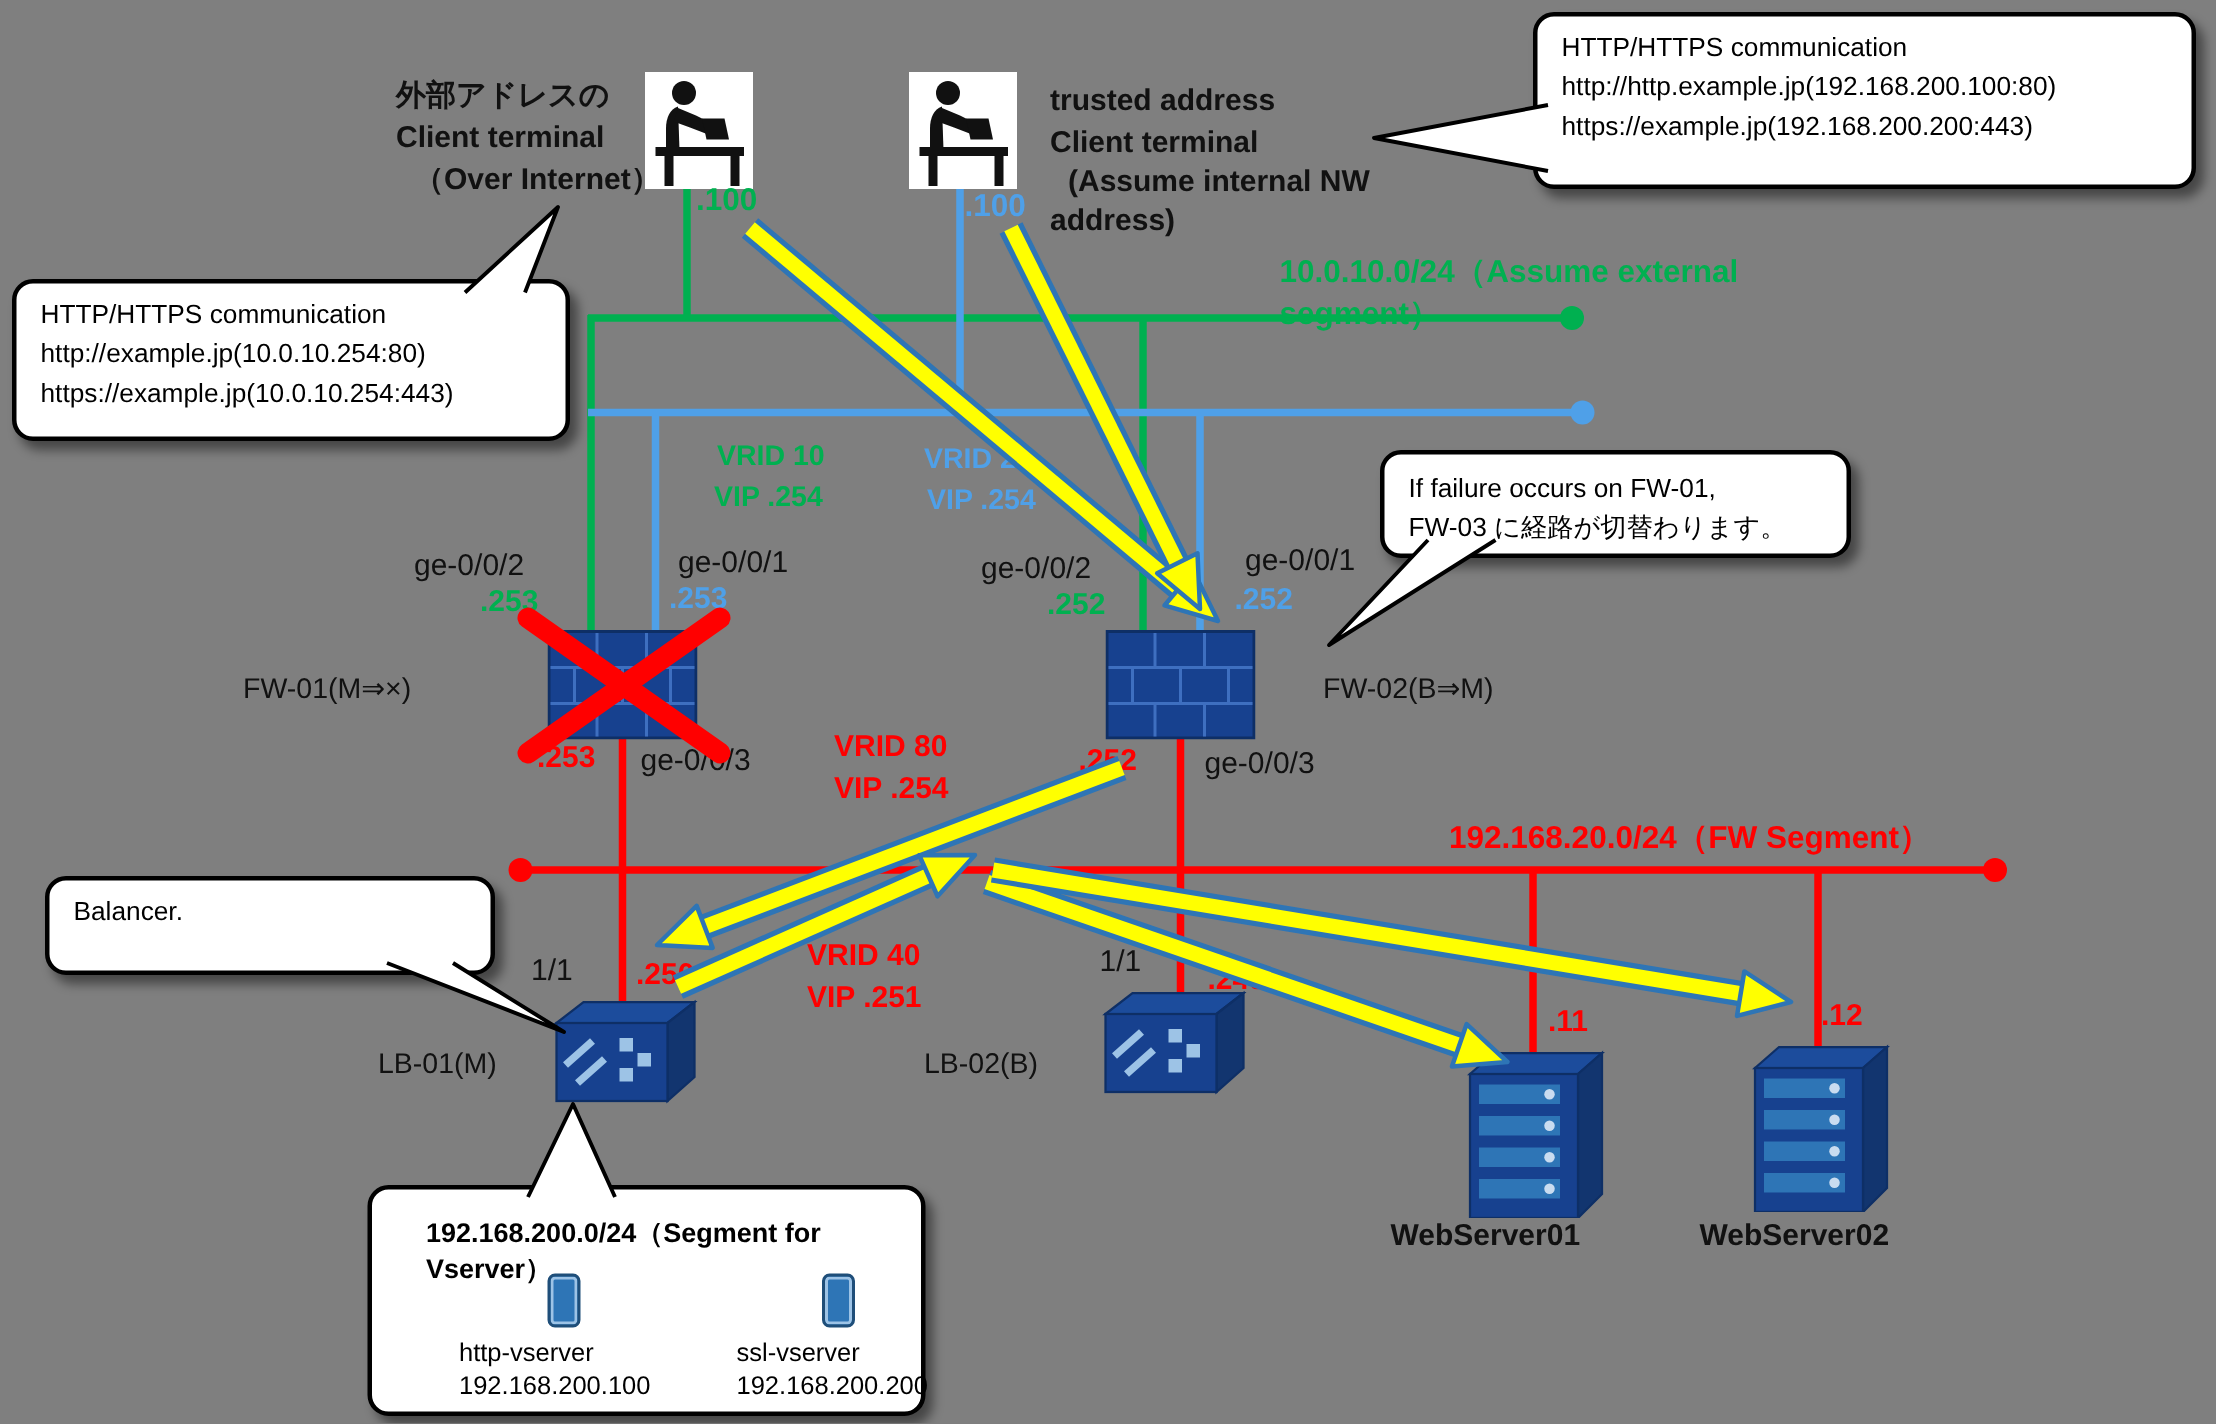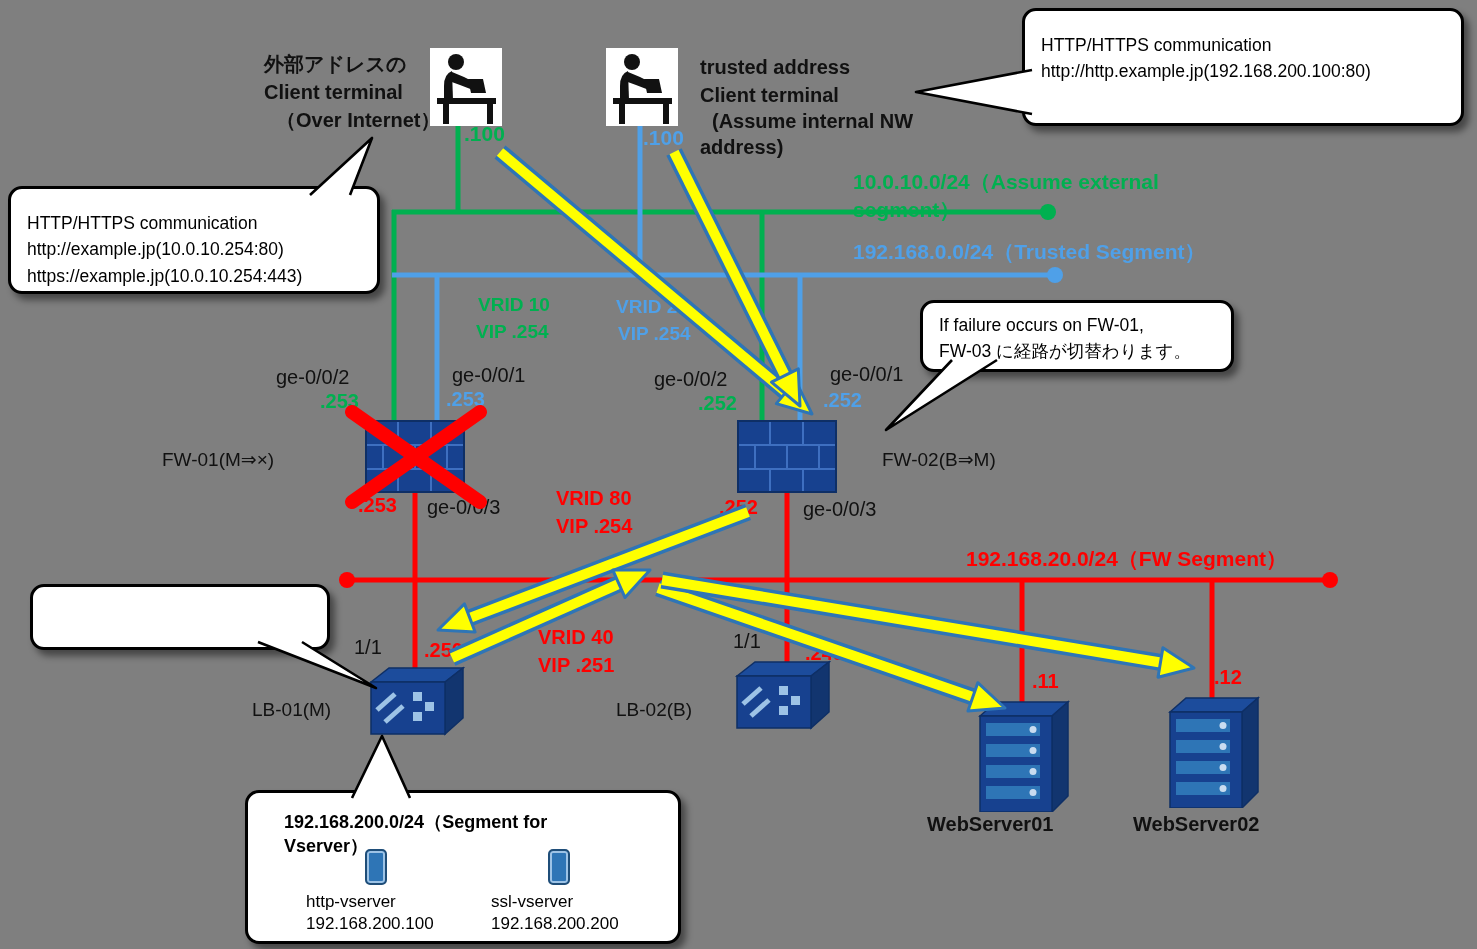--- a/index.html
+++ b/index.html
@@ -11,21 +11,21 @@
   .rg{font-weight:normal}
   .green{color:#00B050}
   .blue{color:#4FA0E8}
   .red{color:#FF0000}
   .f18{font-size:20px}
   .f20{font-size:20px}
   .f21{font-size:21px}
   .dev{position:absolute}
   .callout{position:absolute;background:#fff;border:3px solid #000;border-radius:14px;
            box-shadow:5px 6px 7px rgba(0,0,0,.45);color:#000;font-size:17.5px;line-height:1.5;
-           padding:21px 16px;z-index:20}
+           padding:7px 16px;z-index:20}
   .tail{position:absolute;z-index:21;overflow:visible}
   .tail path{fill:#fff;stroke:#000;stroke-width:2.6;stroke-linejoin:round}
   .vicon{position:absolute;width:22px;height:36px;background:#2E75B6;border:2px solid #1F4E79;
          border-radius:5px;box-shadow:inset 0 0 0 2px #9DC3E6}
   .vtitle{position:absolute;font-weight:bold;font-size:18px;white-space:nowrap}
   .vtext{position:absolute;font-size:17px;white-space:nowrap}
 </style>
 </head>
 <body>
 
@@ -92,21 +92,20 @@
   <div class="lbl f21 green" style="left:464px;top:122px">.100</div>
 
   <div class="lbl f20" style="left:700px;top:56px">trusted address</div>
   <div class="lbl f20" style="left:700px;top:84px">Client terminal</div>
   <div class="lbl f20" style="left:712px;top:110px">(Assume internal NW</div>
   <div class="lbl f20" style="left:700px;top:136px">address)</div>
   <div class="lbl f21 blue" style="left:643px;top:126px">.100</div>
 
   <div class="lbl f21 green" style="left:853px;top:170px">10.0.10.0/24（Assume external</div>
   <div class="lbl f21 green" style="left:853px;top:198px">segment）</div>
-  <div class="lbl f21 blue" style="left:853px;top:240px">192.168.0.0/24（Trusted Segment）</div>
   <div class="lbl f21 red" style="left:966px;top:547px">192.168.20.0/24（FW Segment）</div>
 
   <div class="lbl green" style="left:478px;top:294px">VRID 10</div>
   <div class="lbl green" style="left:476px;top:321px">VIP .254</div>
   <div class="lbl blue" style="left:616px;top:296px">VRID 20</div>
   <div class="lbl blue" style="left:618px;top:323px">VIP .254</div>
   <div class="lbl f20 red" style="left:556px;top:487px">VRID 80</div>
   <div class="lbl f20 red" style="left:556px;top:515px">VIP .254</div>
   <div class="lbl f20 red" style="left:538px;top:626px">VRID 40</div>
   <div class="lbl f20 red" style="left:538px;top:654px">VIP .251</div>
@@ -278,40 +277,42 @@
     <div>http://example.jp(10.0.10.254:80)</div>
     <div>https://example.jp(10.0.10.254:443)</div>
   </div>
   <svg class="tail" style="left:295px;top:128px" width="90" height="75">
     <path d="M15,67 L77,10 L55,67"></path>
   </svg>
 
   <div class="callout" style="left:1022px;top:8px;width:442px;height:118px">
     <div>HTTP/HTTPS communication</div>
     <div>http://http.example.jp(192.168.200.100:80)</div>
+    <div>https://example.jp(192.168.200.200:443)</div>
   </div>
   <svg class="tail" style="left:905px;top:52px" width="140" height="75">
     <path d="M127,18 L11,40 L127,62"></path>
   </svg>
 
   <div class="callout" style="left:920px;top:300px;width:314px;height:72px;padding:9px 16px">
     <div>If failure occurs on FW-01,</div>
     <div>FW-03 に経路が切替わります。</div>
   </div>
   <svg class="tail" style="left:875px;top:352px" width="130" height="85">
     <path d="M77,8 L11,78 L122,8"></path>
   </svg>
 
   <div class="callout" style="left:30px;top:584px;width:300px;height:66px;padding:7px 16px">
+    <div>Balancer.</div>
   </div>
   <svg class="tail" style="left:245px;top:635px" width="140" height="60">
     <path d="M13,7 L131,53 L57,7"></path>
   </svg>
 
-  <div class="callout" style="left:245px;top:790px;width:436px;height:154px;padding:0">
+  <div class="callout" style="left:245px;top:790px;width:372px;height:154px;padding:0">
     <div class="vtitle" style="left:36px;top:16px">192.168.200.0/24（Segment for</div>
     <div class="vtitle" style="left:36px;top:40px">Vserver）</div>
     <div class="vicon" style="left:117px;top:56px"></div>
     <div class="vicon" style="left:300px;top:56px"></div>
     <div class="vtext" style="left:58px;top:96px">http-vserver</div>
     <div class="vtext" style="left:58px;top:118px">192.168.200.100</div>
     <div class="vtext" style="left:243px;top:96px">ssl-vserver</div>
     <div class="vtext" style="left:243px;top:118px">192.168.200.200</div>
   </div>
   <svg class="tail" style="left:338px;top:728px" width="80" height="78">

